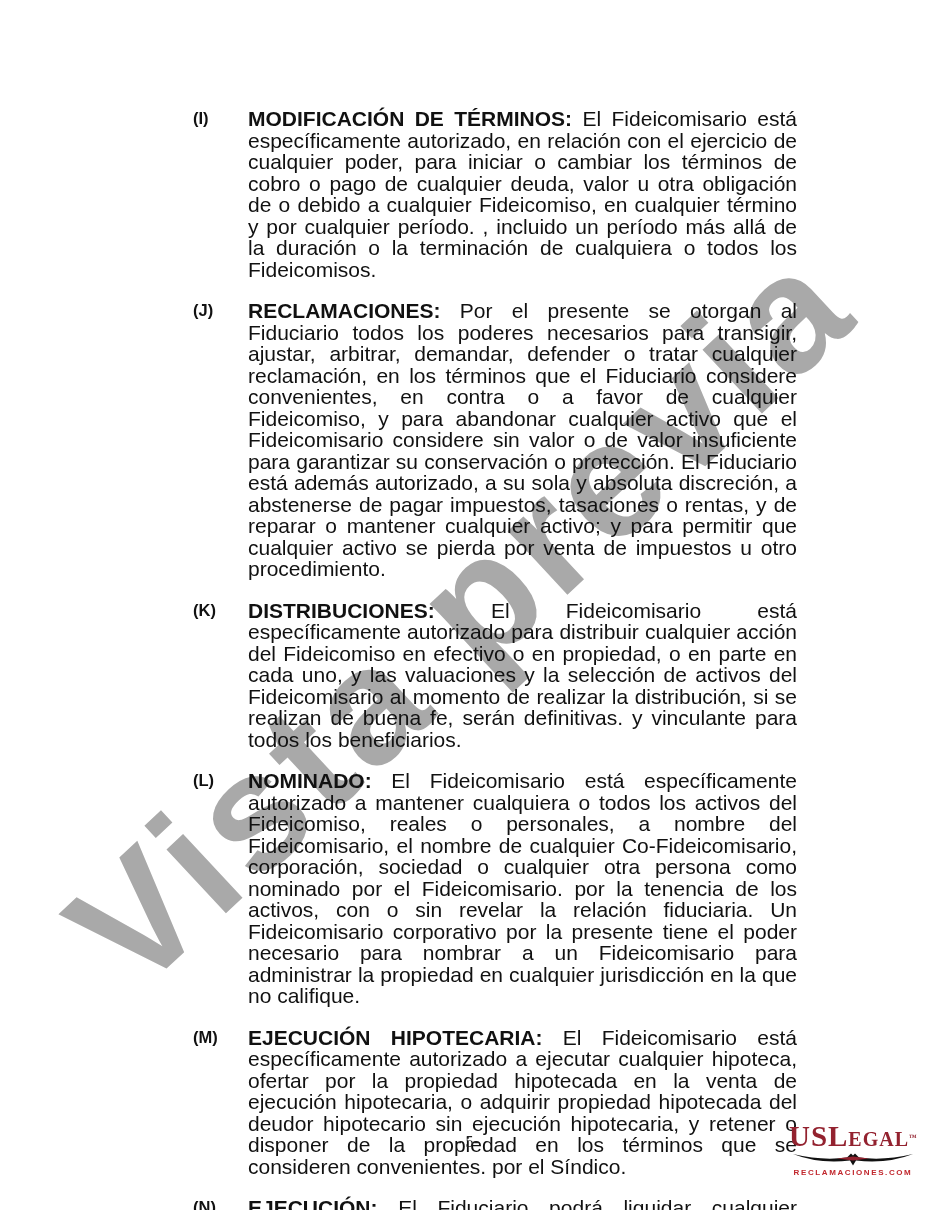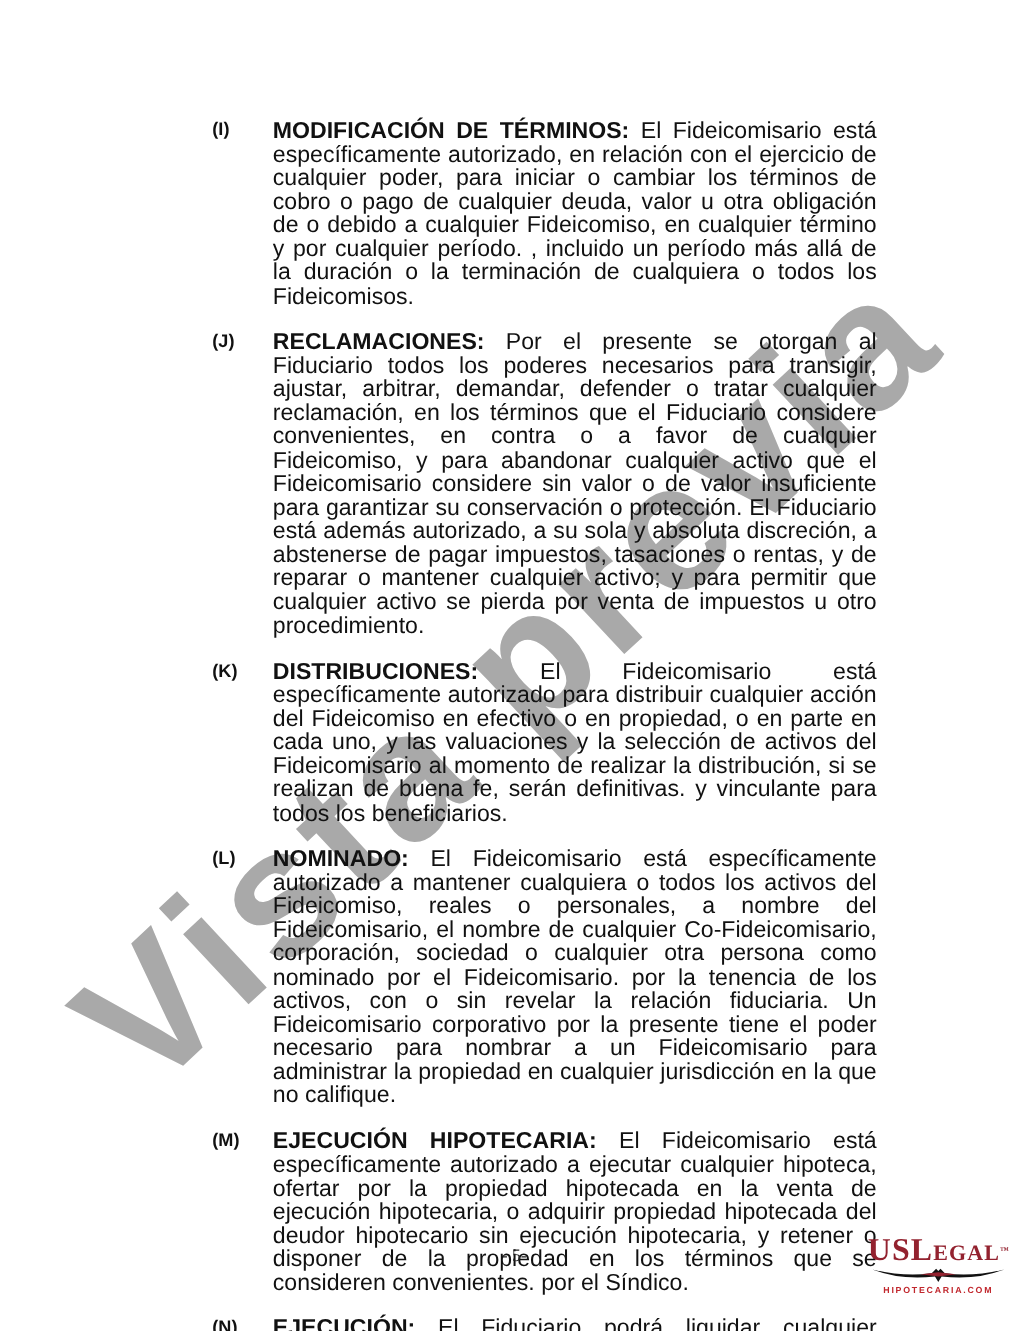--- a/index.html
+++ b/index.html
@@ -132,14 +132,14 @@
 <div class="page-number">- 5-</div>
 
 <div class="logo">
   <div class="logo-brand-row">
     <span class="logo-brand">USLegal</span><span class="logo-tm">™</span>
   </div>
   <svg class="logo-eagle" width="122" height="15" viewBox="0 0 122 15">
     <path fill="#111111" d="M1,2 Q30,9 55,5.5 L59,1.5 L61,3.5 L63,1.5 L67,5.5 Q92,9 121,2 Q96,12 64,8.5 L61,13.5 L58,8.5 Q26,12 1,2 Z"></path>
     <path fill="#93222f" d="M45,6.5 L61,4.5 L77,6.5 L61,8.5 Z"></path>
   </svg>
-  <div class="logo-site">HIPOTECARIA.COM</div>
+  <div class="logo-site">RECLAMACIONES.COM</div>
 </div>
 
 </body></html>

